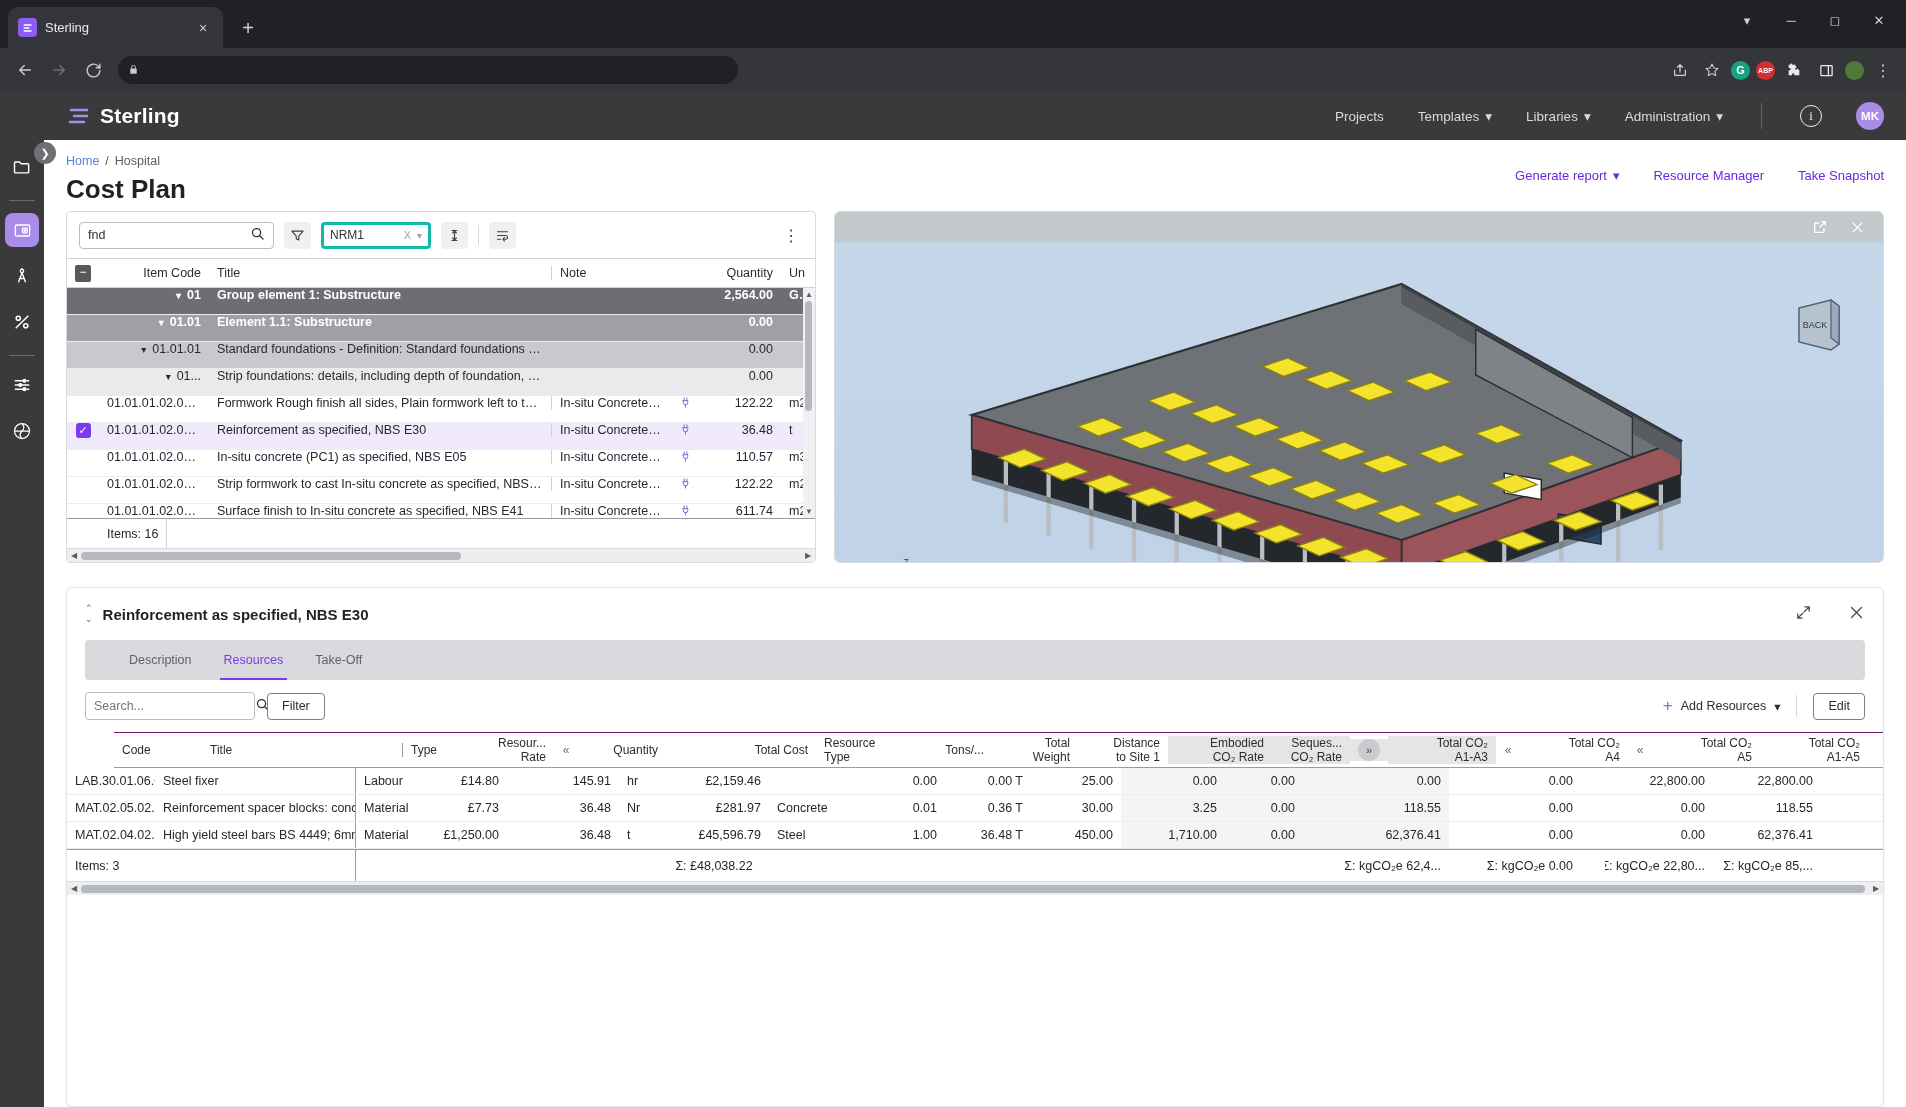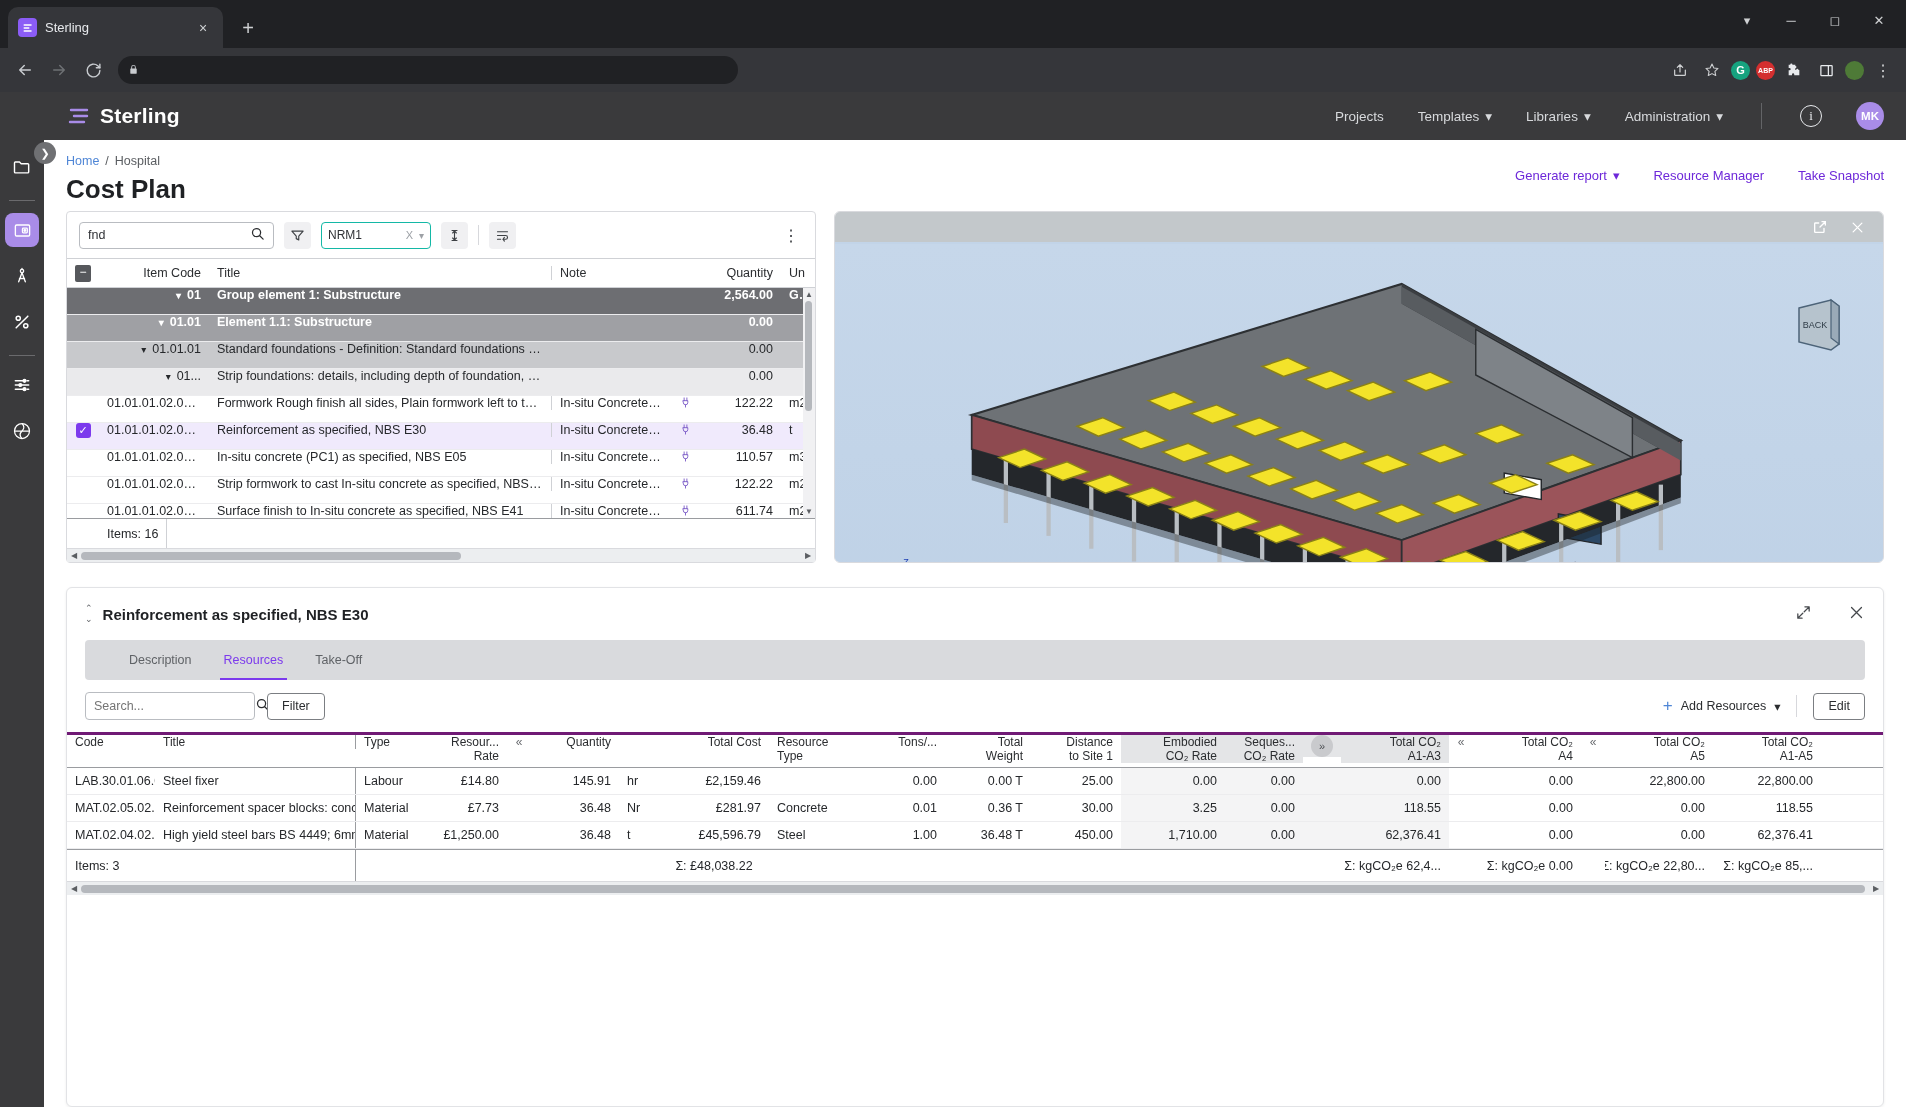--- a/index.html
+++ b/index.html
@@ -150,21 +150,21 @@
   }
   .search-box input {
     border: 0; outline: 0; flex: 1; font-size: 12.5px; color: #303236;
     font-family: "Liberation Sans", sans-serif; background: transparent;
   }
   .icon-btn {
     width: 27px; height: 27px; border-radius: 4px; background: #f0f0f2;
     display: flex; align-items: center; justify-content: center; color: #3d4044;
   }
   .chip-select {
-    width: 110px; height: 27px; border: 1px solid #14b8a6; border-radius: 4px;
+    width: 110px; height: 27px; border: 3px solid #14b8a6; border-radius: 4px;
     display: flex; align-items: center; padding: 0 6px; font-size: 12px; color: #303236;
   }
   .chip-select .lbl { flex: 1; }
   .chip-select .x { color: #9da1a6; margin-right: 6px; font-size: 11px; }
   .tool-div { width: 1px; height: 20px; background: #d7d8dc; }
   .kebab { margin-left: auto; width: 24px; display: flex; justify-content: center; color: #3d4044; }
 
   .grid-head {
     display: flex; height: 30px; align-items: center;
     border-top: 1px solid #cfd1d5; border-bottom: 1px solid #cfd1d5;
@@ -274,22 +274,22 @@
     font-size: 12.5px; color: #2b2d30; display: flex; align-items: center; background: #fff;
   }
   .res-toolbar .right { margin-left: auto; display: flex; align-items: center; gap: 16px; }
   .add-res { display: flex; align-items: center; gap: 8px; font-size: 12.5px; color: #2b2d30; }
   .plus { color: #4f86d6; font-size: 17px; line-height: 14px; }
   .vdiv { width: 1px; height: 22px; background: #d7d8dc; }
 
   
   .rt { flex: 1; display: flex; flex-direction: column; min-height: 0; }
   .rt-head {
-    display: flex; border-top: 3px solid #701a75; border-bottom: 1px solid #9a9ca0;
-    font-size: 12px; color: #2b2d30; min-height: 36px; align-items: flex-start; flex: 0 0 36px;
+    display: flex; border-top: 1px solid #701a75; border-bottom: 1px solid #9a9ca0;
+    font-size: 12px; color: #2b2d30; min-height: 36px; align-items: center; flex: 0 0 36px; margin-left: 47px;
   }
   .rt-head .rc { display: flex; align-items: center; padding: 0 8px; }
   .rt-row {
     display: flex; font-size: 12.5px; color: #26282b; height: 27px;
     align-items: stretch; border-bottom: 1px solid #ececee;
   }
   .rt-row .rc { display: flex; align-items: center; padding: 0 8px; }
   .rc { overflow: hidden; white-space: nowrap; text-overflow: ellipsis; }
   .num { justify-content: flex-end; }
   .hdr2 { flex-direction: column; align-items: flex-end !important; justify-content: center; line-height: 14px; }

